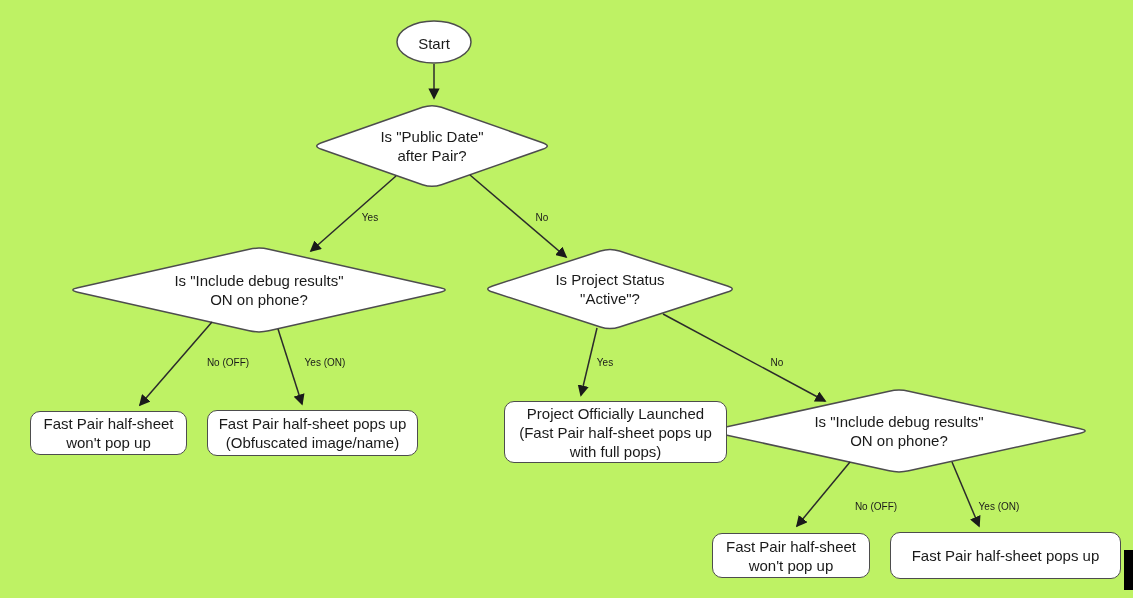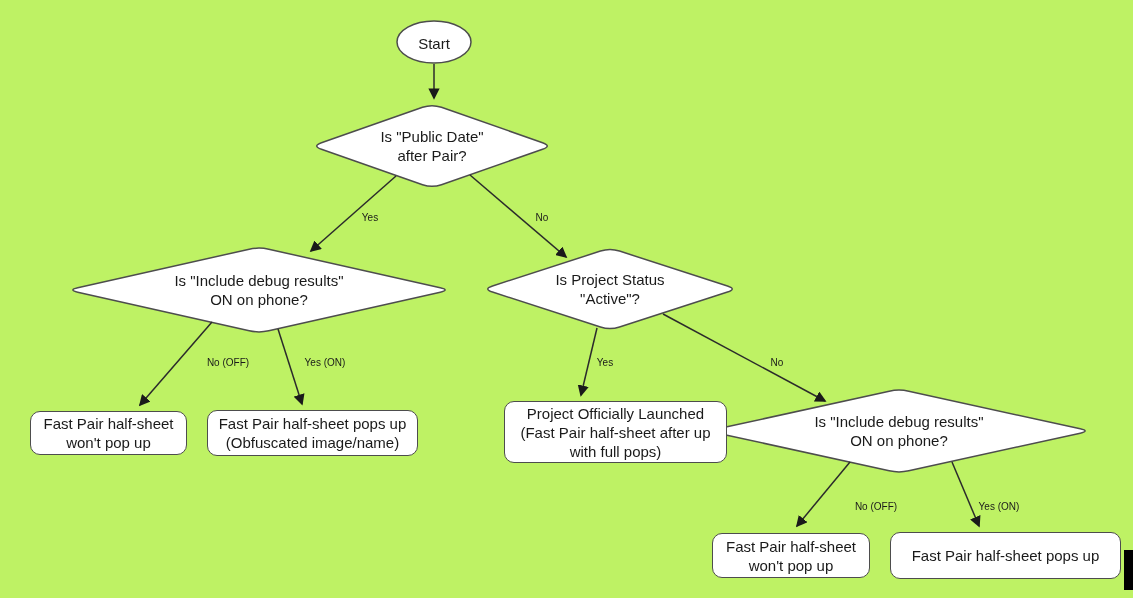--- a/index.html
+++ b/index.html
@@ -119,21 +119,21 @@
     <div>won't pop up</div>
   </div>
 
   <div class="node-box" style="left:207px; top:410px; width:211px; height:46px;">
     <div>Fast Pair half-sheet pops up</div>
     <div>(Obfuscated image/name)</div>
   </div>
 
   <div class="node-box" style="left:457px; top:401px; width:223px; height:62px;margin-left:47px;">
     <div>Project Officially Launched</div>
-    <div>(Fast Pair half-sheet after up</div>
+    <div>(Fast Pair half-sheet pops up</div>
     <div>with full pops)</div>
   </div>
 
   <div class="node-box" style="left:712px; top:533px; width:158px; height:45px;">
     <div>Fast Pair half-sheet</div>
     <div>won't pop up</div>
   </div>
 
   <div class="node-box" style="left:890px; top:532px; width:231px; height:47px;">
     <div>Fast Pair half-sheet pops up</div>

